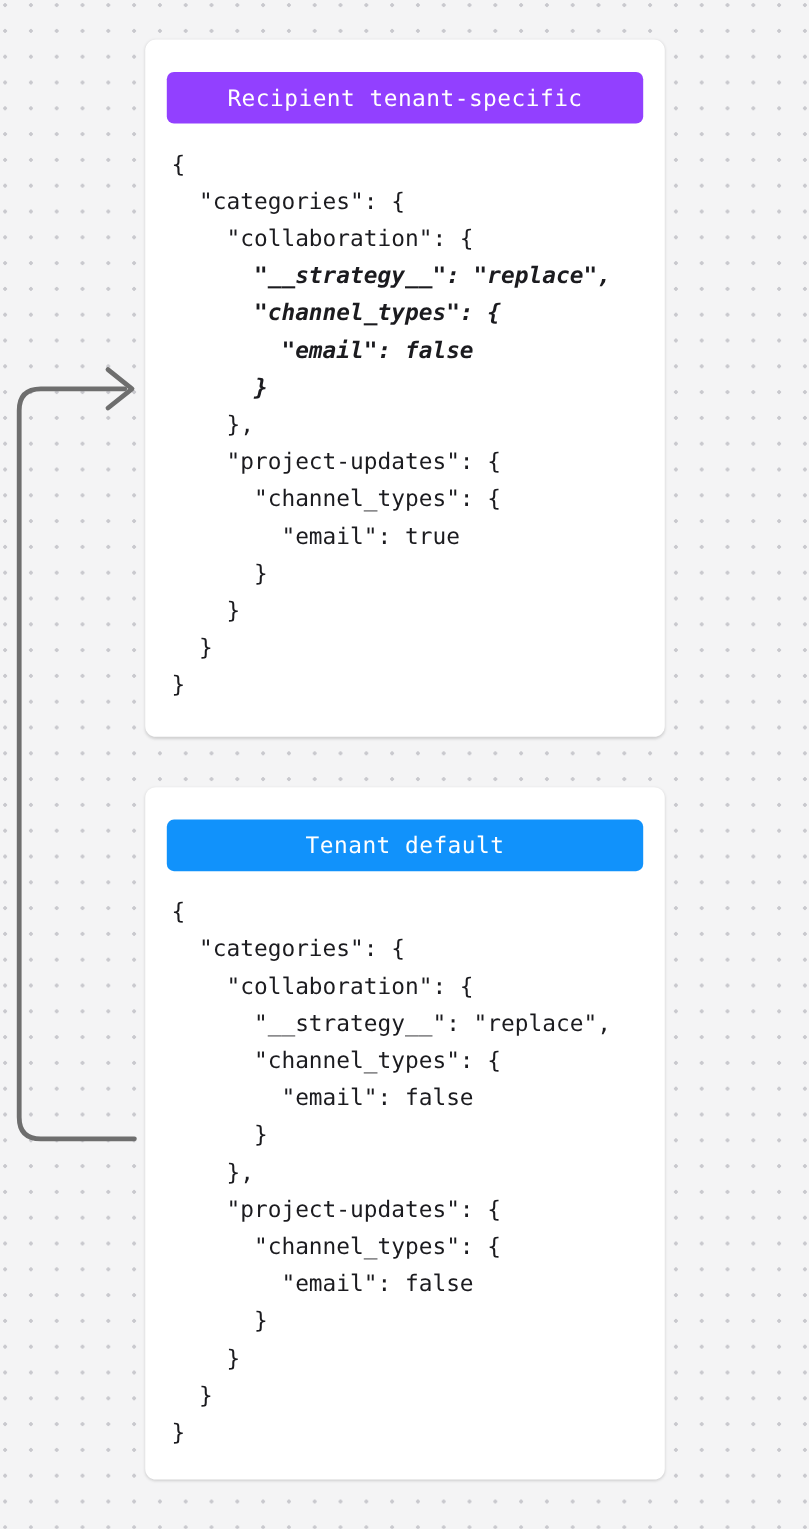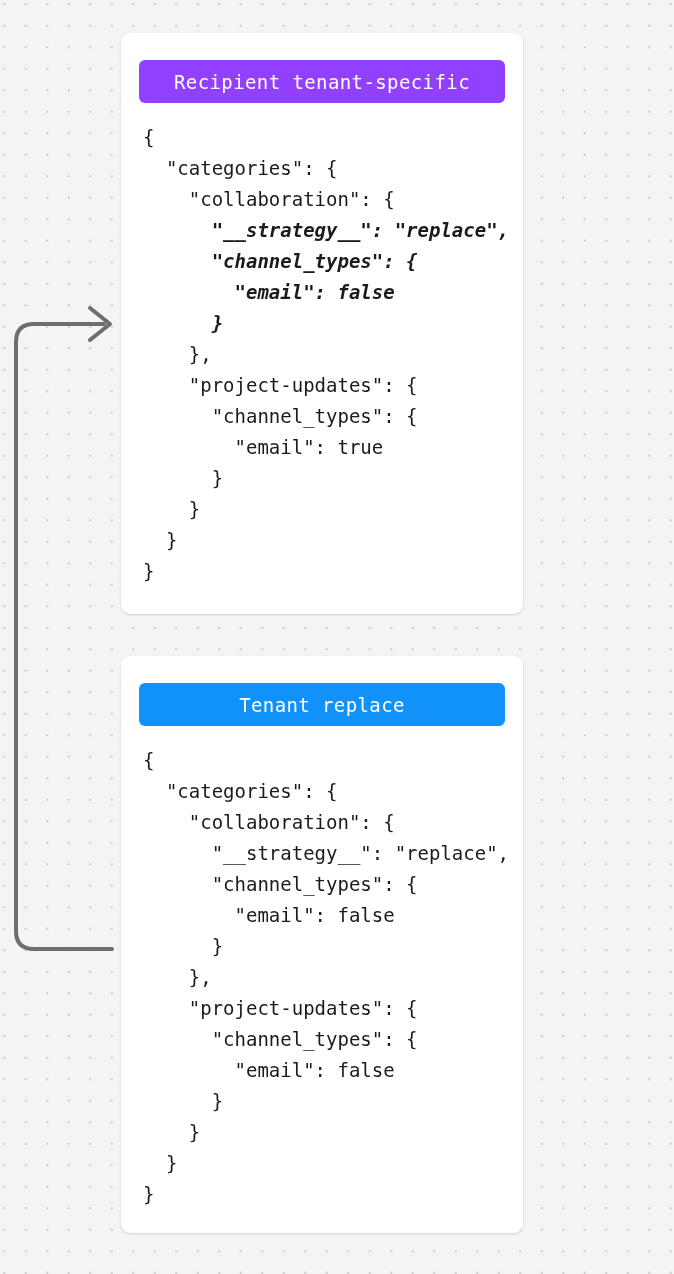--- a/index.html
+++ b/index.html
@@ -25,21 +25,21 @@
     top: 290px;
     width: 130px;
     height: 680px;
     pointer-events: none;
   }
 
   
   .card {
     position: absolute;
     left: 121px;
-    width: 402px;
+    width: 433px;
     background: #ffffff;
     border-radius: 9px;
     box-shadow: 0 1px 3px rgba(0,0,0,0.10), 0 1px 2px rgba(0,0,0,0.06);
     box-sizing: border-box;
     padding: 27px 18px 20px 18px;
   }
   #card-recipient { top: 33px;  height: 581px; }
   #card-tenant    { top: 656px; height: 577px; }
 
   .card-badge {
@@ -82,15 +82,15 @@
   <path d="M 112 659 L 34 659 Q 16 659 16 641 L 16 52 Q 16 34 34 34 L 104 34" stroke="#6e6e6e" stroke-width="4" fill="none" stroke-linecap="round" stroke-linejoin="round"></path>
   <path d="M 90 18 L 110 34 L 90 50" stroke="#6e6e6e" stroke-width="4" fill="none" stroke-linecap="round" stroke-linejoin="round"></path>
 </svg>
 
 <div class="card" id="card-recipient">
   <div class="card-badge" style="background-color: rgb(146, 64, 255);">Recipient tenant-specific</div>
   <div class="code-block"><span class="code-line">{</span><span class="code-line">  "categories": {</span><span class="code-line">    "collaboration": {</span><span class="code-line hl">      "__strategy__": "replace",</span><span class="code-line hl">      "channel_types": {</span><span class="code-line hl">        "email": false</span><span class="code-line hl">      }</span><span class="code-line">    },</span><span class="code-line">    "project-updates": {</span><span class="code-line">      "channel_types": {</span><span class="code-line">        "email": true</span><span class="code-line">      }</span><span class="code-line">    }</span><span class="code-line">  }</span><span class="code-line">}</span></div>
 </div>
 
 <div class="card" id="card-tenant">
-  <div class="card-badge" style="background-color: rgb(17, 146, 251);">Tenant replace</div>
+  <div class="card-badge" style="background-color: rgb(17, 146, 251);">Tenant default</div>
   <div class="code-block"><span class="code-line">{</span><span class="code-line">  "categories": {</span><span class="code-line">    "collaboration": {</span><span class="code-line">      "__strategy__": "replace",</span><span class="code-line">      "channel_types": {</span><span class="code-line">        "email": false</span><span class="code-line">      }</span><span class="code-line">    },</span><span class="code-line">    "project-updates": {</span><span class="code-line">      "channel_types": {</span><span class="code-line">        "email": false</span><span class="code-line">      }</span><span class="code-line">    }</span><span class="code-line">  }</span><span class="code-line">}</span></div>
 </div>
 
 </body></html>

